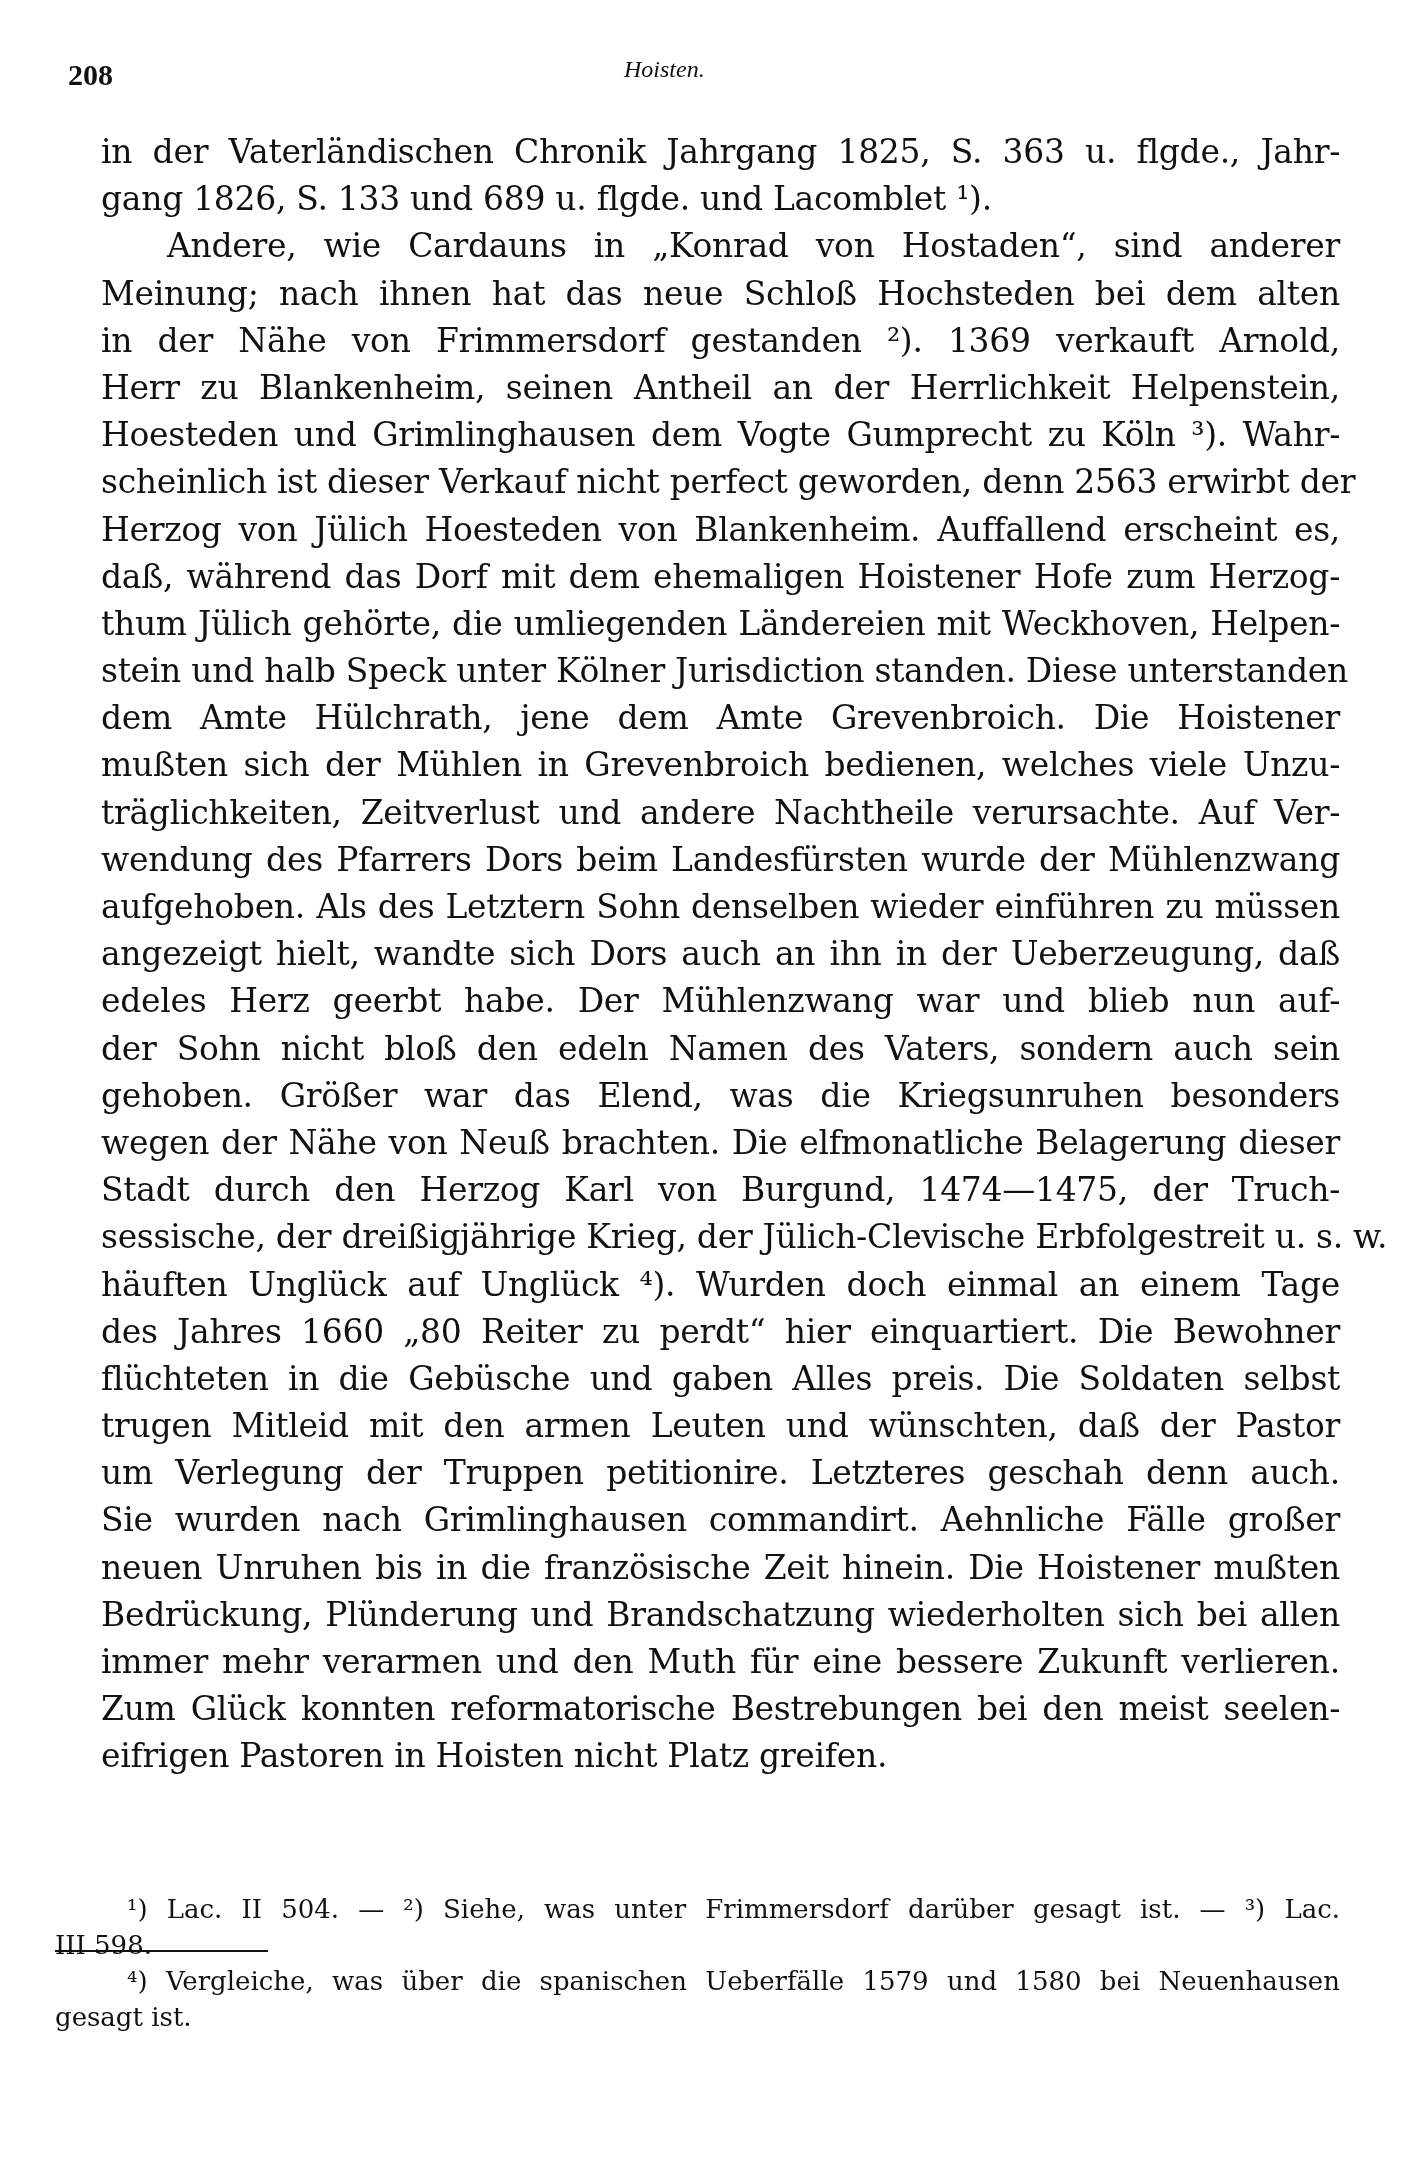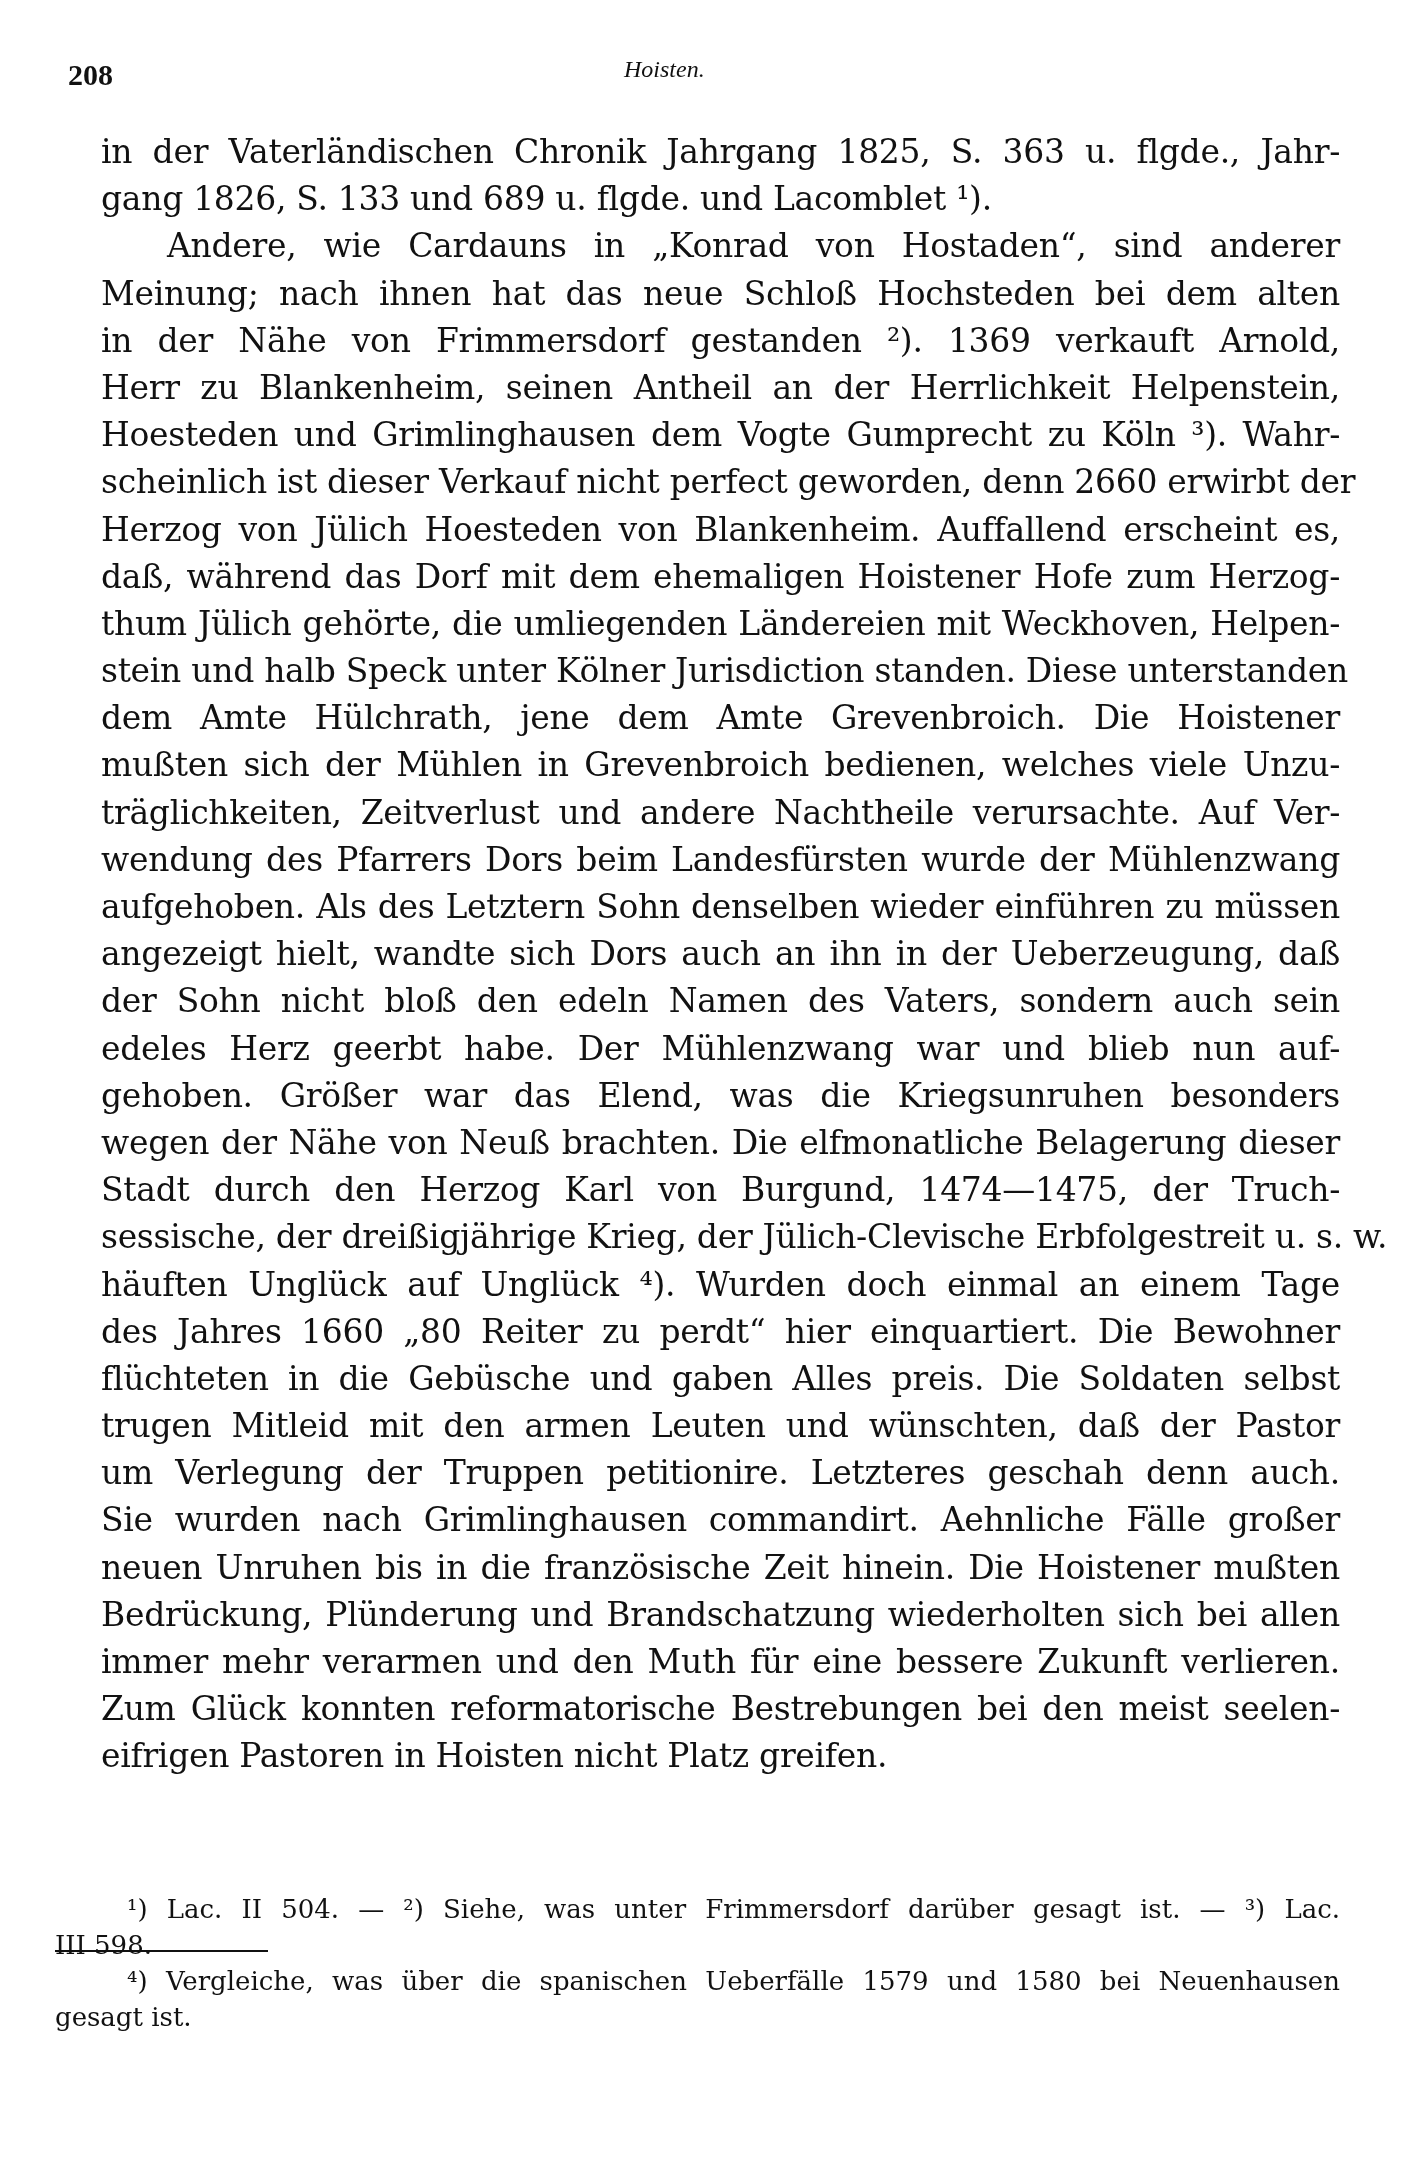--- a/index.html
+++ b/index.html
@@ -36,33 +36,33 @@
 </div>
 
 <div class="body-text">
   <div class="line">in der Vaterländischen Chronik Jahrgang 1825, S. 363 u. flgde., Jahr-</div>
   <div class="line last">gang 1826, S. 133 und 689 u. flgde. und Lacomblet ¹).</div>
   <div class="line indent">Andere, wie Cardauns in „Konrad von Hostaden“, sind anderer</div>
   <div class="line">Meinung; nach ihnen hat das neue Schloß Hochsteden bei dem alten</div>
   <div class="line">in der Nähe von Frimmersdorf gestanden ²). 1369 verkauft Arnold,</div>
   <div class="line">Herr zu Blankenheim, seinen Antheil an der Herrlichkeit Helpenstein,</div>
   <div class="line">Hoesteden und Grimlinghausen dem Vogte Gumprecht zu Köln ³). Wahr-</div>
-  <div class="line">scheinlich ist dieser Verkauf nicht perfect geworden, denn 2660 erwirbt der</div>
+  <div class="line">scheinlich ist dieser Verkauf nicht perfect geworden, denn 2563 erwirbt der</div>
   <div class="line">Herzog von Jülich Hoesteden von Blankenheim. Auffallend erscheint es,</div>
   <div class="line">daß, während das Dorf mit dem ehemaligen Hoistener Hofe zum Herzog-</div>
   <div class="line">thum Jülich gehörte, die umliegenden Ländereien mit Weckhoven, Helpen-</div>
   <div class="line">stein und halb Speck unter Kölner Jurisdiction standen. Diese unterstanden</div>
   <div class="line">dem Amte Hülchrath, jene dem Amte Grevenbroich. Die Hoistener</div>
   <div class="line">mußten sich der Mühlen in Grevenbroich bedienen, welches viele Unzu-</div>
   <div class="line">träglichkeiten, Zeitverlust und andere Nachtheile verursachte. Auf Ver-</div>
   <div class="line">wendung des Pfarrers Dors beim Landesfürsten wurde der Mühlenzwang</div>
   <div class="line">aufgehoben. Als des Letztern Sohn denselben wieder einführen zu müssen</div>
   <div class="line">angezeigt hielt, wandte sich Dors auch an ihn in der Ueberzeugung, daß</div>
+  <div class="line">edeles Herz geerbt habe. Der Mühlenzwang war und blieb nun auf-</div>
   <div class="line">der Sohn nicht bloß den edeln Namen des Vaters, sondern auch sein</div>
-  <div class="line">edeles Herz geerbt habe. Der Mühlenzwang war und blieb nun auf-</div>
   <div class="line">gehoben. Größer war das Elend, was die Kriegsunruhen besonders</div>
   <div class="line">wegen der Nähe von Neuß brachten. Die elfmonatliche Belagerung dieser</div>
   <div class="line">Stadt durch den Herzog Karl von Burgund, 1474—1475, der Truch-</div>
   <div class="line">sessische, der dreißigjährige Krieg, der Jülich-Clevische Erbfolgestreit u. s. w.</div>
   <div class="line">häuften Unglück auf Unglück ⁴). Wurden doch einmal an einem Tage</div>
   <div class="line">des Jahres 1660 „80 Reiter zu perdt“ hier einquartiert. Die Bewohner</div>
   <div class="line">flüchteten in die Gebüsche und gaben Alles preis. Die Soldaten selbst</div>
   <div class="line">trugen Mitleid mit den armen Leuten und wünschten, daß der Pastor</div>
   <div class="line">um Verlegung der Truppen petitionire. Letzteres geschah denn auch.</div>
   <div class="line">Sie wurden nach Grimlinghausen commandirt. Aehnliche Fälle großer</div>

